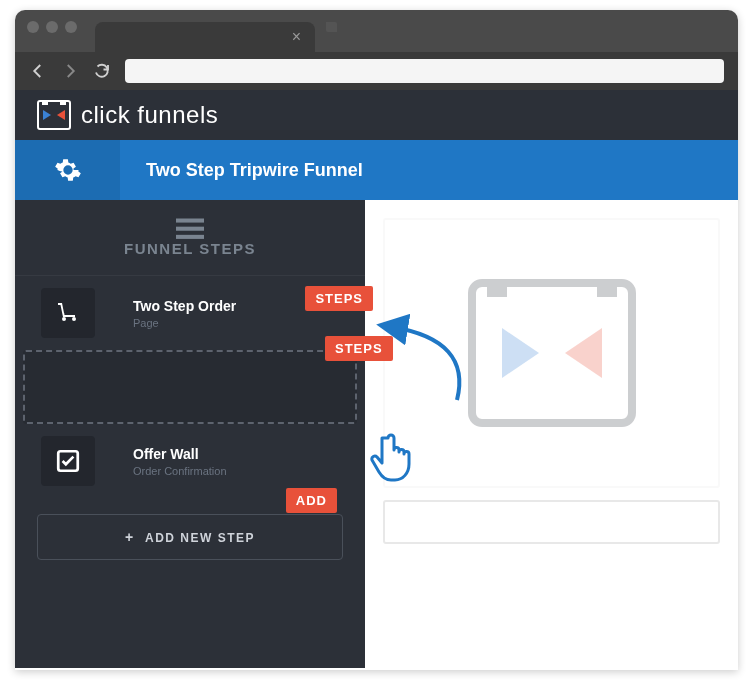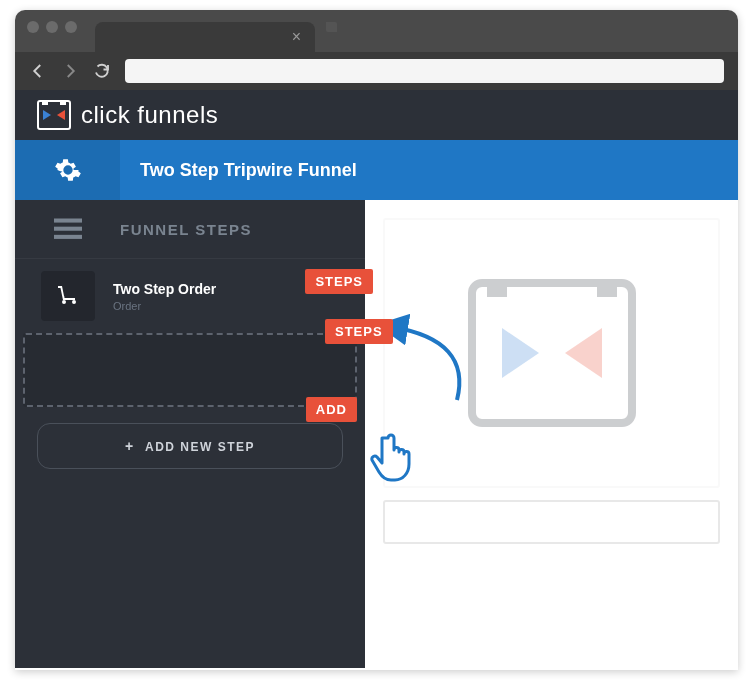--- a/index.html
+++ b/index.html
@@ -22,45 +22,45 @@
     
     .logo-bar { background: #2c3038; padding: 10px 22px; display: flex; align-items: center; gap: 10px; }
     .logo-icon { width: 34px; height: 30px; border: 2.5px solid #fff; border-radius: 3px; display: flex; align-items: center; justify-content: center; position: relative; }
     .logo-icon::before { content:""; position:absolute; top:-2.5px; left:3px; width:6px; height:5px; background:#fff; }
     .logo-icon::after { content:""; position:absolute; top:-2.5px; right:3px; width:6px; height:5px; background:#fff; }
     .logo-text { color: #fff; font-size: 24px; font-weight: 300; letter-spacing: 0.5px; }
 
     
     .title-bar { background: #1f77c5; padding: 16px 0; display: flex; align-items: center; }
     .title-gear-zone { width: 105px; display:flex; justify-content:center; background: #1c6cb2; align-self: stretch; align-items:center; margin:-16px 0; padding: 16px 0; }
-    .title-text { color: #fff; font-weight: 700; font-size: 18px; margin-left: 20px; }
+    .title-text { color: #fff; font-weight: 700; font-size: 18px; margin-left: 26px; }
 
     
     .content-area { display: flex; height: calc(100% - 42px - 38px - 54px - 58px); }
 
     
     .sidebar { width: 350px; background: #2c3038; position: relative; }
-    .section-header { display: flex; align-items: center; padding: 18px 0; border-bottom: 1px solid rgba(255,255,255,0.05); }
+    .section-header { display: flex; align-items: center; padding: 18px 0; border-bottom: 1px solid rgba(255,255,255,0.05); flex-direction: column; }
     .icon-zone { width: 105px; display: flex; justify-content: center; }
     .section-label { color: #7a8490; font-weight: 700; font-size: 15px; letter-spacing: 1.5px; }
 
-    .step-row { display: flex; align-items: center; padding: 12px 0; position: relative; }
+    .step-row { display: flex; align-items: center; padding: 12px 0; position: relative; gap: 20px; }
     .step-icon-box { width: 54px; height: 50px; background: #23262d; border-radius: 4px; display: flex; align-items: center; justify-content: center; margin-left: 26px; }
     .step-info { margin-left: 18px; }
     .step-title { color: #fff; font-weight: 700; font-size: 14px; }
     .step-sub { color: #6a7380; font-size: 11px; margin-top: 3px; }
 
     .drop-zone { position: relative; height: 74px; }
     .dashed-box { position: absolute; left: 8px; top: 0; right: 8px; bottom: 0; border: 2.5px dashed #5d636e; border-radius: 3px; background: rgba(0,0,0,0.1); }
     .drag-card { position: absolute; left: 62px; top: 2px; width: 330px; height: 68px; background: #1f2228; border-radius: 3px; display: flex; align-items: center; box-shadow: 0 4px 12px rgba(0,0,0,0.35); }
     .drag-card .step-icon-box { margin-left: 14px; background: #2c3038; }
     .drag-radio { position: absolute; right: 12px; top: 22px; width: 22px; height: 22px; background: #3a3f48; border-radius: 50%; border: 3px solid #2c3038; }
 
     .add-button-wrap { padding: 16px 22px; }
-    .add-button { border: 1px solid #4a505a; border-radius: 13px; padding: 14px; text-align: center; color: #cfd3da; font-weight: 700; font-size: 12px; letter-spacing: 1.5px; }
+    .add-button { border: 1px solid #4a505a; border-radius: 4px; padding: 14px; text-align: center; color: #cfd3da; font-weight: 700; font-size: 12px; letter-spacing: 1.5px; }
 
     
     .tag { position: absolute; background: #e8513a; color: #fff; padding: 5px 10px; font-weight: 800; font-size: 13px; letter-spacing: 1px; border-radius: 2px; z-index: 20; }
 
     
     .main-panel { flex: 1; padding: 18px; }
     .preview-box { border: 2px solid #e8e8e8; border-radius: 3px; height: 270px; display: flex; align-items: center; justify-content: center; opacity: 0.25; }
     .under-box { border: 2px solid #e8e8e8; border-radius: 3px; height: 44px; margin-top: 12px; }
 
     
@@ -152,38 +152,52 @@
       <div class="step-row" style="position:relative;">
         <div class="icon-zone" style="width:auto;">
           <div class="step-icon-box">
             <svg width="26" height="24" viewBox="0 0 24 24" fill="#fff">
                 <path d="M7 4h14l-2 8H8L6 2H2v2h2.5L7 16h12v-2H8.5l-.3-2H19l2-8H7zM8 20a2 2 0 100-4 2 2 0 000 4zm10 0a2 2 0 100-4 2 2 0 000 4z"></path>
               </svg>
           </div>
         </div>
         <div class="step-info">
           <div class="step-title">Two Step Order</div>
-          <div class="step-sub">Order</div>
+          <div class="step-sub">Page</div>
         </div>
         <div class="tag" style="right:-8px; top:10px;">STEPS</div>
       </div>
 
 
       <div class="drop-zone">
         <div class="dashed-box"></div>
         <div class="tag" style="left:310px; top:-14px;">STEPS</div>
       </div>
 
+      <div class="step-row">
+        <div class="icon-zone" style="width:auto;">
+          <div class="step-icon-box">
+            <svg width="26" height="26" viewBox="0 0 24 24" fill="none" stroke="#fff" stroke-width="2.5">
+                <rect x="3" y="3" width="18" height="18" rx="2"></rect>
+                <path d="M7 12l3 3 7-7"></path>
+              </svg>
+          </div>
+        </div>
+        <div class="step-info">
+          <div class="step-title">Offer Wall</div>
+          <div class="step-sub">Order Confirmation</div>
+        </div>
+      </div>
 
       <div class="add-button-wrap" style="position:relative;">
         <div class="add-button">
           <span style="font-size:14px; margin-right:6px;">+</span>
           <span>ADD NEW STEP</span>
         </div>
-        <div class="tag" style="right:8px; top:-10px;">ADD</div>
+        <div class="tag" style="right:28px; top:-10px;">ADD</div>
       </div>
 
     </div>
 
     <div class="main-panel">
       <div class="preview-box">
         <svg width="170" height="150" viewBox="0 0 170 150">
           <rect x="5" y="5" width="160" height="140" rx="10" fill="none" stroke="#3a3f48" stroke-width="8"></rect>
           <rect x="20" y="5" width="20" height="14" fill="#3a3f48"></rect>
           <rect x="130" y="5" width="20" height="14" fill="#3a3f48"></rect>

